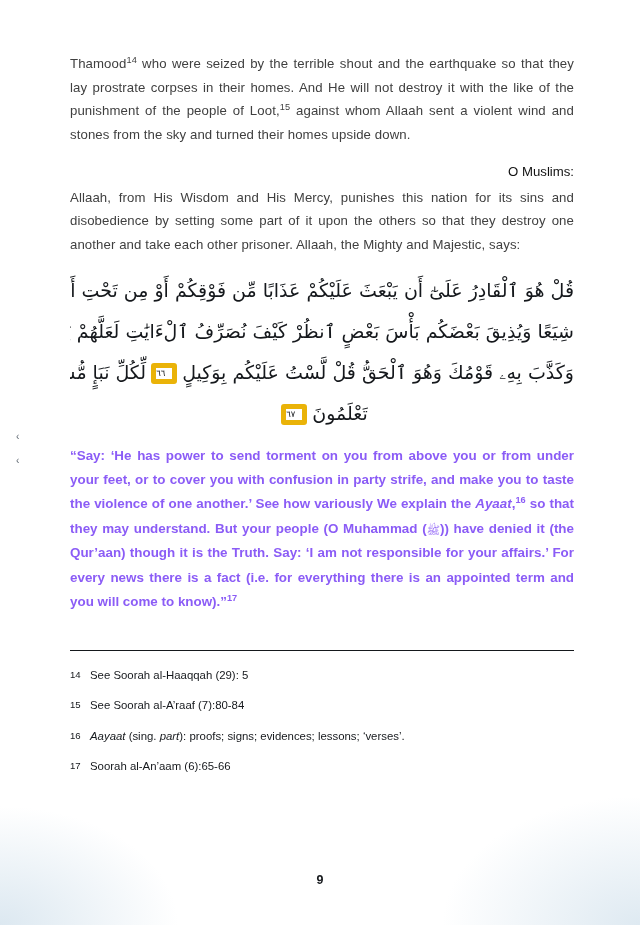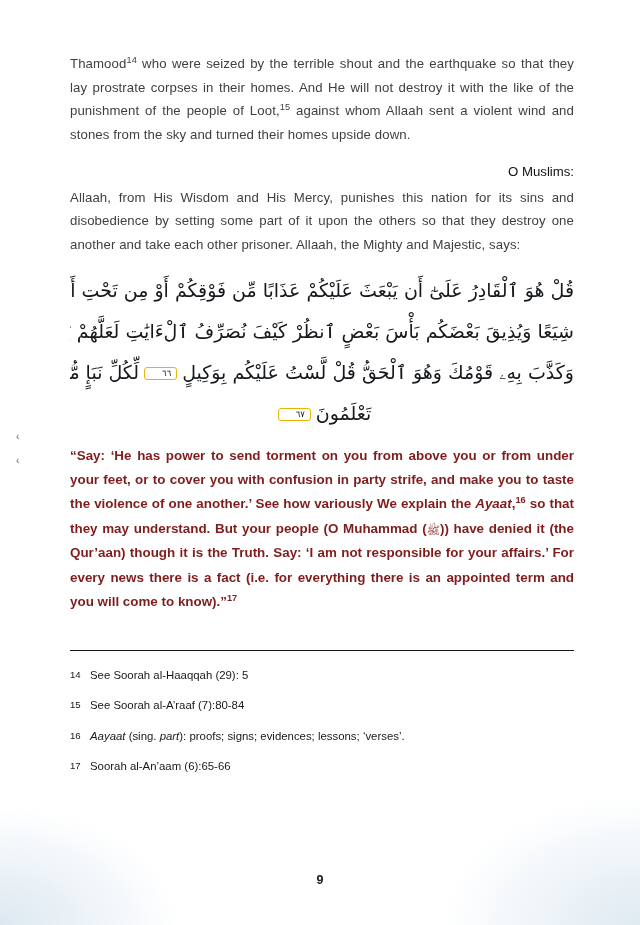--- a/index.html
+++ b/index.html
@@ -76,36 +76,36 @@
   }
   .arabic-line {
     display: block;
     white-space: nowrap;
     overflow: hidden;
   }
   .ayah-num {
     display: inline-block;
     font-family: "Liberation Sans", sans-serif;
     font-size: 8.5px;
-    border: 1px solid #eab308;
+    border: 5px solid #eab308;
     border-radius: 3px;
-    padding: 1px 3px 2px 15px;
+    padding: 1px 3px 2px 0;
     margin: 0 5px;
     vertical-align: middle;
     line-height: 1;
     min-width: 13px;
-    text-align: center;
+    text-align: left;
   }
   .translation {
     font-weight: bold;
     font-size: 13.4px;
     line-height: 1.82;
     text-align: justify;
     margin: 10px 0 0 0;
-    color: #7f1d1d;
+    color: #8b5cf6;
   }
   .translation em {
     font-style: italic;
   }
   .salawat {
     display: inline-block;
     font-family: "DejaVu Sans", sans-serif;
     font-size: 11px;
     font-weight: normal;
     transform: translateY(1px);

